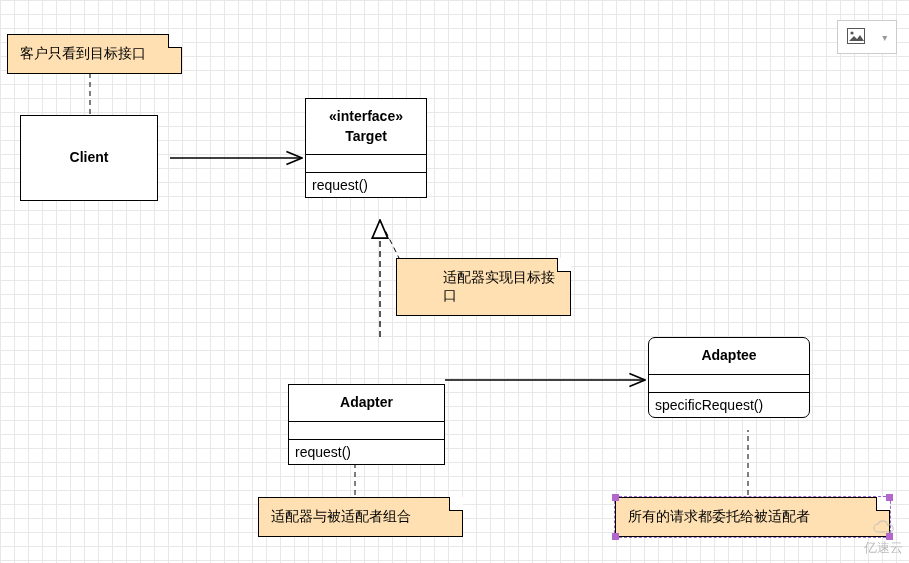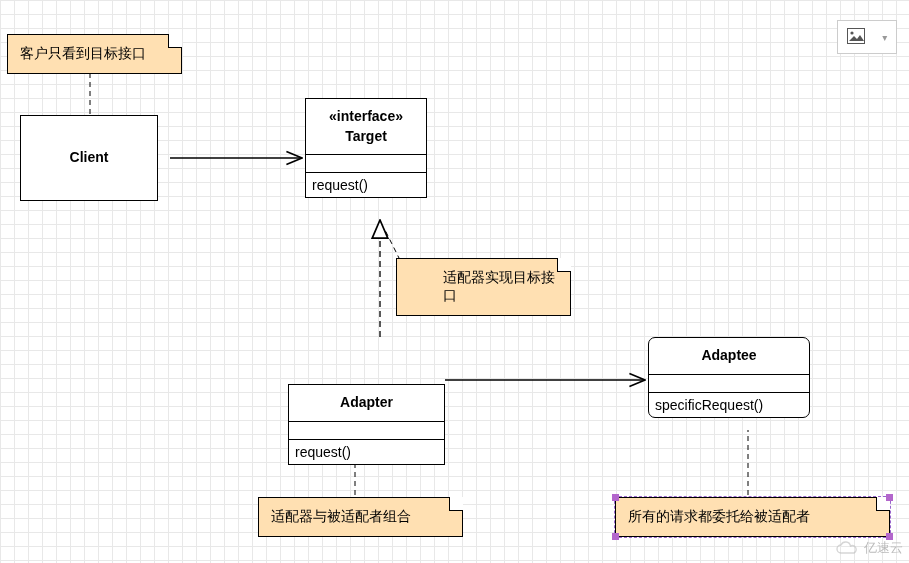--- a/index.html
+++ b/index.html
@@ -101,20 +101,21 @@
   .watermark {
     position: absolute;
     right: 6px;
     bottom: 6px;
     font-size: 13px;
     color: #bbb;
     display: flex;
     align-items: center;
     gap: 4px;
     font-family: Arial, sans-serif;
+    flex-direction: column;
   }
   .watermark svg { opacity: .6; }
 </style>
 </head>
 <body>
 
 <div class="canvas">
 
   <svg class="connectors">
     <defs>

